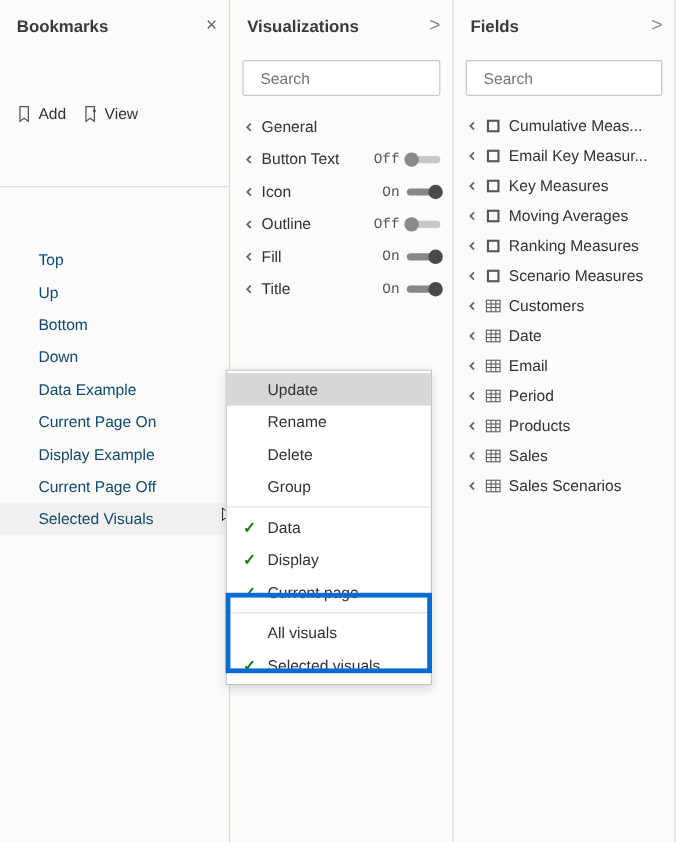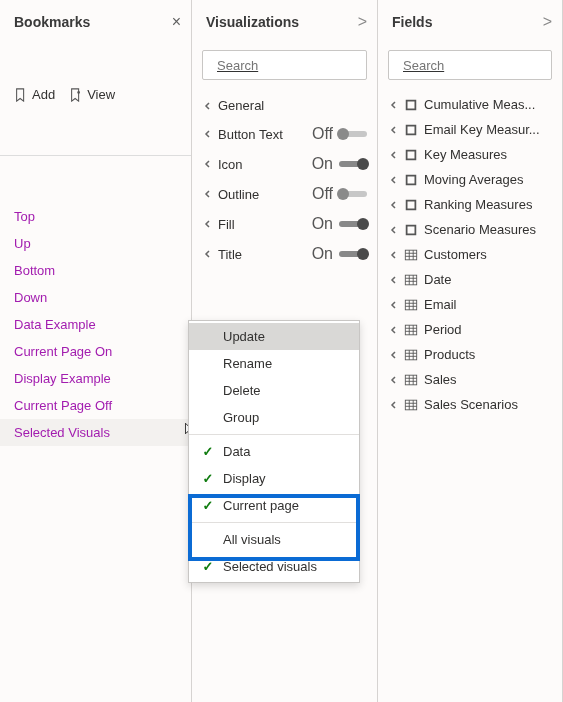--- a/index.html
+++ b/index.html
@@ -52,36 +52,35 @@
     align-items: center;
     gap: 4px;
     font-size: 13px;
     color: #323130;
     cursor: pointer;
   }
   .tool-btn svg { width: 14px; height: 14px; }
   .divider { height: 1px; background: #ddd; margin: 0; }
   .bm-list { padding: 4px 0; }
   .bm-item {
-    padding: 6px 14px;
+    padding: 6px 32px;
     font-size: 13px;
-    color: #a21caf;
+    color: #0c4a6e;
     cursor: pointer;
     white-space: nowrap;
     position: relative;
   }
   .bm-item.selected { background: #f3f1ef; }
   .cursor-icon {
     position: absolute;
     right: -8px;
     top: 2px;
   }
   .search-wrap {
     padding: 6px 10px;
-    text-decoration: underline;
   }
   .search-box {
     display: flex;
     align-items: center;
     border: 1px solid #c8c6c4;
     background: #fff;
     border-radius: 2px;
     height: 30px;
     padding: 0 8px;
   }
@@ -107,22 +106,23 @@
     color: #323130;
   }
   .chev {
     width: 10px; height: 10px;
     transform: rotate(90deg);
   }
   .toggle {
     display: flex;
     align-items: center;
     gap: 6px;
-    font-size: 16px;
+    font-size: 12px;
     color: #555;
+    font-family: Liberation Mono, monospace;
   }
   .toggle-track {
     width: 28px;
     height: 6px;
     border-radius: 4px;
     position: relative;
   }
   .toggle-track .knob {
     width: 12px;
     height: 12px;
@@ -149,21 +149,21 @@
   }
   .field-row .chev { transform: rotate(90deg); }
   .field-icon {
     width: 14px; height: 14px;
     flex-shrink: 0;
   }
 
   .context-menu {
     position: absolute;
     left: 188px;
-    top: 320px;
+    top: 308px;
     width: 172px;
     background: #fff;
     border: 1px solid #c8c6c4;
     box-shadow: 0 3px 8px rgba(0,0,0,.15);
     z-index: 100;
     padding: 2px 0;
   }
   .ctx-item {
     display: flex;
     align-items: center;

